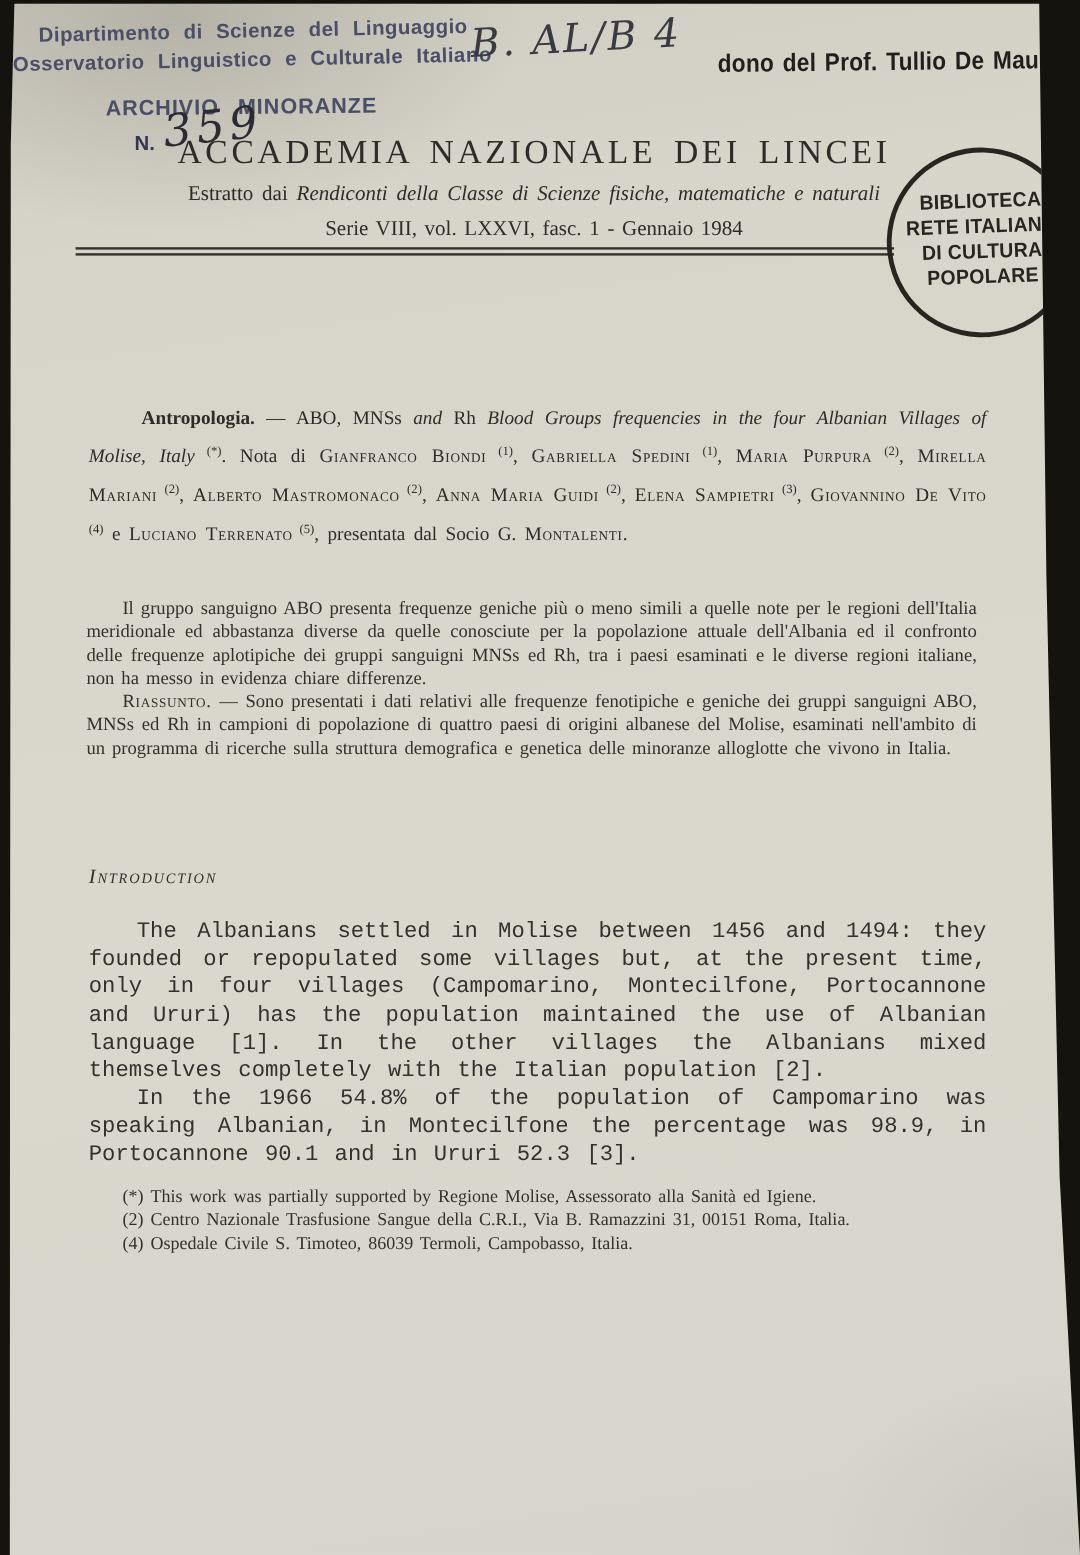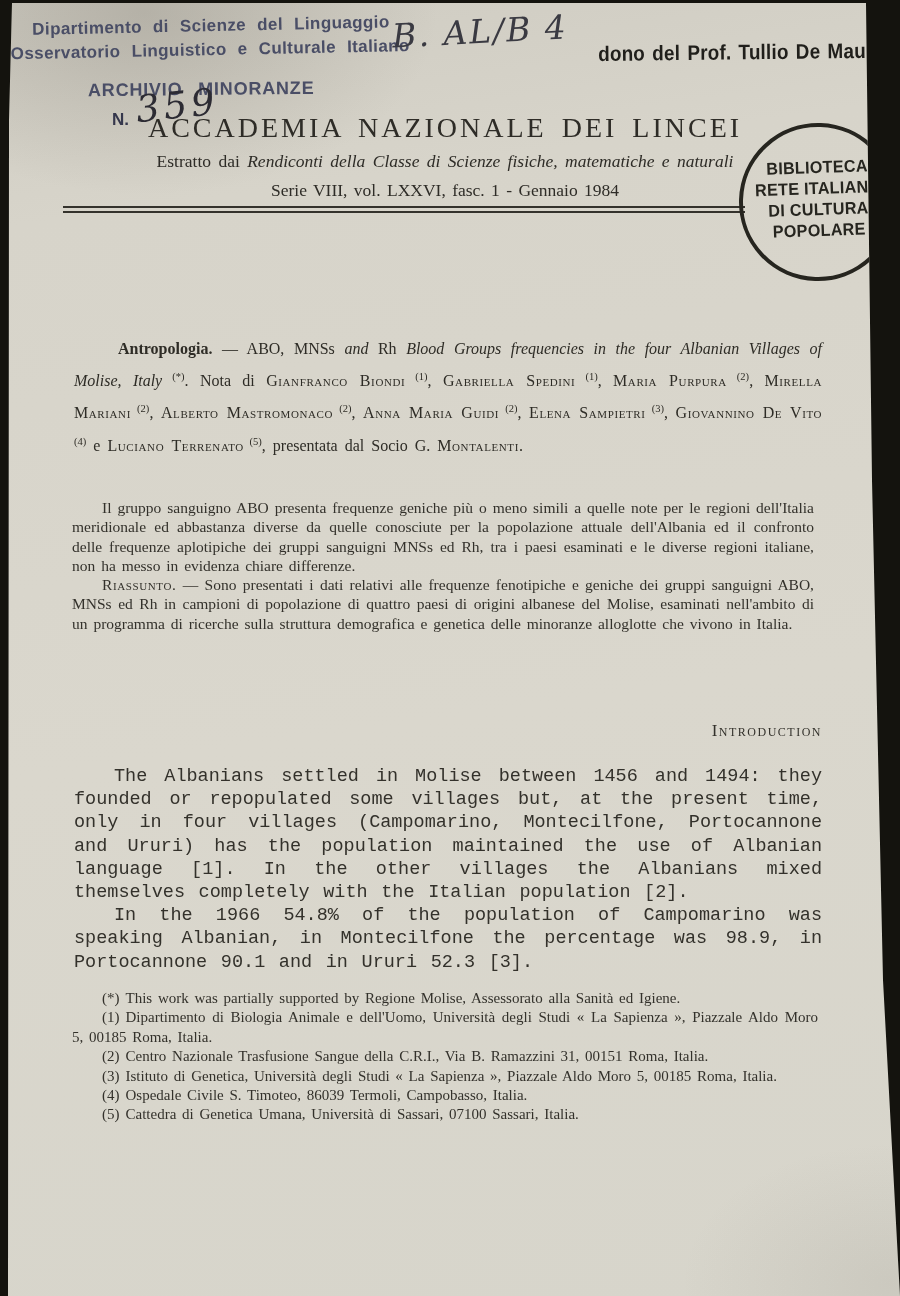--- a/index.html
+++ b/index.html
@@ -64,22 +64,22 @@
   .bodytext{color:#33312b;text-align:justify;}
   .title-block{
     position:absolute;left:74px;top:291px;width:748px;
     font-size:16px;line-height:27.6px;text-indent:44px;color:#2e2c26;text-align:justify;
     word-spacing:3px;
     margin-top:44px;
   }
   .riassunto{position:absolute;left:72px;top:498px;width:742px;font-size:15.5px;line-height:19.3px;word-spacing:2px;}
   .riassunto p{margin:0;text-indent:30px;}
   .intro-heading{
-    position:absolute;left:74px;top:721px;width:748px;text-align:right;
-    font-variant:small-caps;font-size:17px;letter-spacing:1.5px;color:#33312b;
+    position:absolute;left:74px;top:721px;width:748px;text-align:left;
+    font-variant:small-caps;font-size:17px;letter-spacing:1.5px;color:#33312b;font-style:italic;
   }
   .intro-block{position:absolute;left:74px;top:765px;width:748px;font-size:18.5px;line-height:23.2px;word-spacing:2.5px;}
   .intro-block p{margin:0;text-indent:40px;font-family:Liberation Mono, monospace;}
   .footnotes{position:absolute;left:72px;top:989px;width:746px;font-size:15px;line-height:19.4px;word-spacing:2px;}
   .footnotes p{margin:0;text-indent:30px;}
   .fn-marker{margin-right:6px;}
   
   .seg-b{font-weight:bold;}
   .seg-i{font-style:italic;}
   .seg-sc{font-variant:small-caps;letter-spacing:0.6px;}
@@ -135,24 +135,21 @@
 
   <div class="intro-block bodytext">
     <p>The Albanians settled in Molise between 1456 and 1494: they founded or repopulated some villages but, at the present time, only in four villages (Campomarino, Montecilfone, Portocannone and Ururi) has the population maintained the use of Albanian language [1].  In the other villages the Albanians mixed themselves completely with the Italian population [2].</p>
     <p>In the 1966 54.8% of the population of Campomarino was speaking Albanian, in Montecilfone the percentage was 98.9, in Portocannone 90.1 and in Ururi 52.3 [3].</p>
   </div>
 
   <div class="footnotes bodytext">
   <p class="footnote"><span class="fn-marker">(*)</span><span>This work was partially supported by Regione Molise, Assessorato alla Sanità ed Igiene.</span></p>
 
 
-  <p class="footnote"><span class="fn-marker">(1)</span><span>Dipartimento di Biologia Animale e dell'Uomo, Università degli Studi « La Sapienza », Piazzale Aldo Moro 5, 00185 Roma, Italia.</span></p>
 
   <p class="footnote"><span class="fn-marker">(2)</span><span>Centro Nazionale Trasfusione Sangue della C.R.I., Via B. Ramazzini 31, 00151 Roma, Italia.</span></p>
 
-  <p class="footnote"><span class="fn-marker">(3)</span><span>Istituto di Genetica, Università degli Studi « La Sapienza », Piazzale Aldo Moro 5, 00185 Roma, Italia.</span></p>
 
   <p class="footnote"><span class="fn-marker">(4)</span><span>Ospedale Civile S. Timoteo, 86039 Termoli, Campobasso, Italia.</span></p>
 
-  <p class="footnote"><span class="fn-marker">(5)</span><span>Cattedra di Genetica Umana, Università di Sassari, 07100 Sassari, Italia.</span></p>
 </div>
 
 </div>
 
 </body></html>

